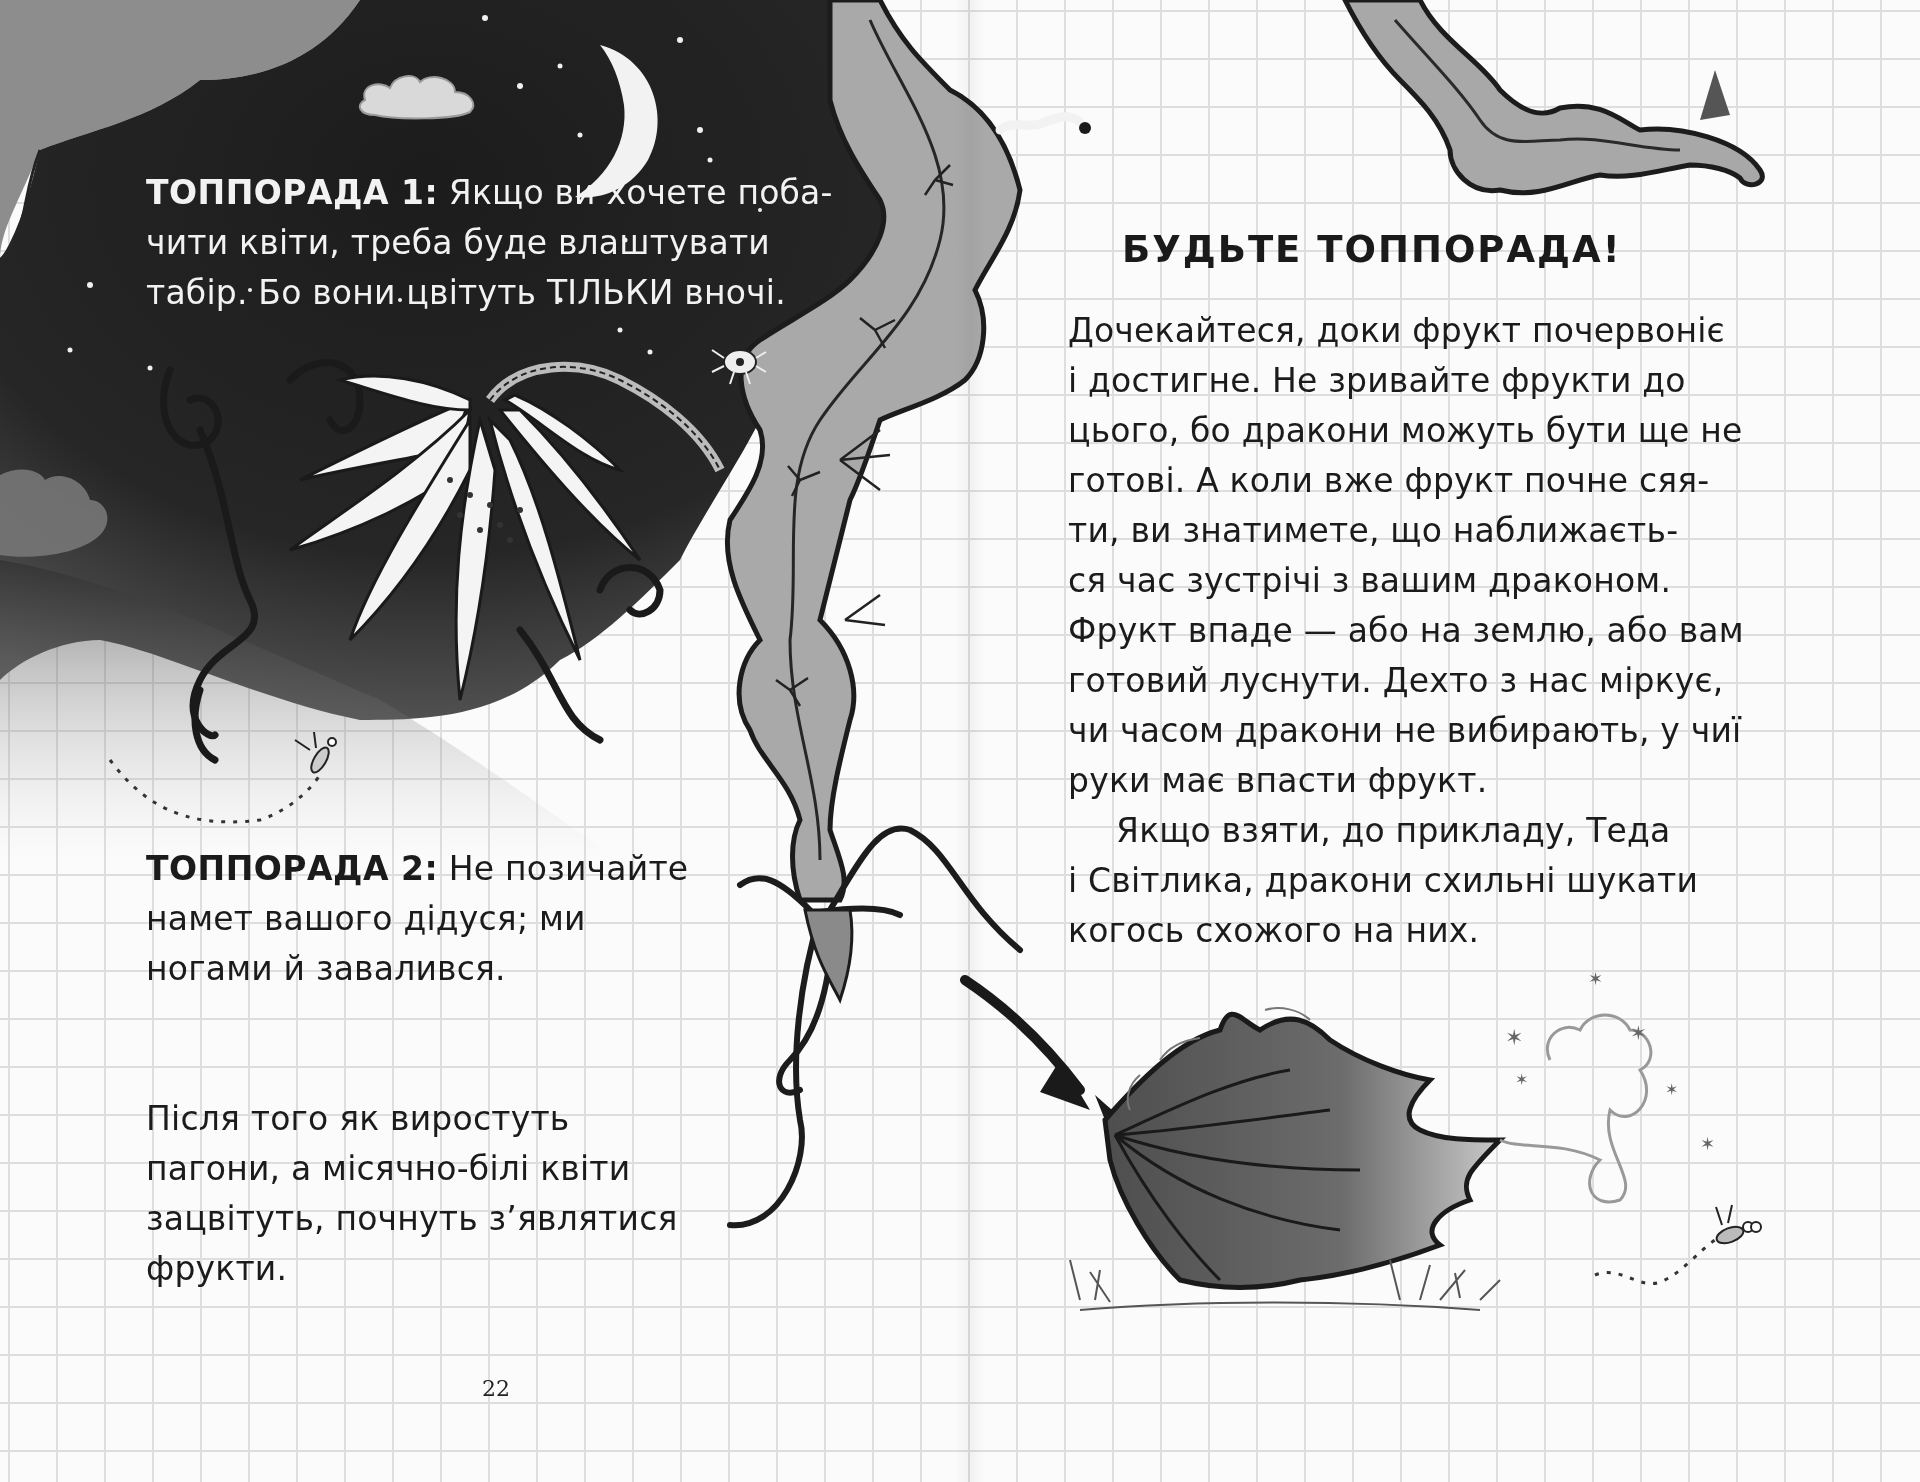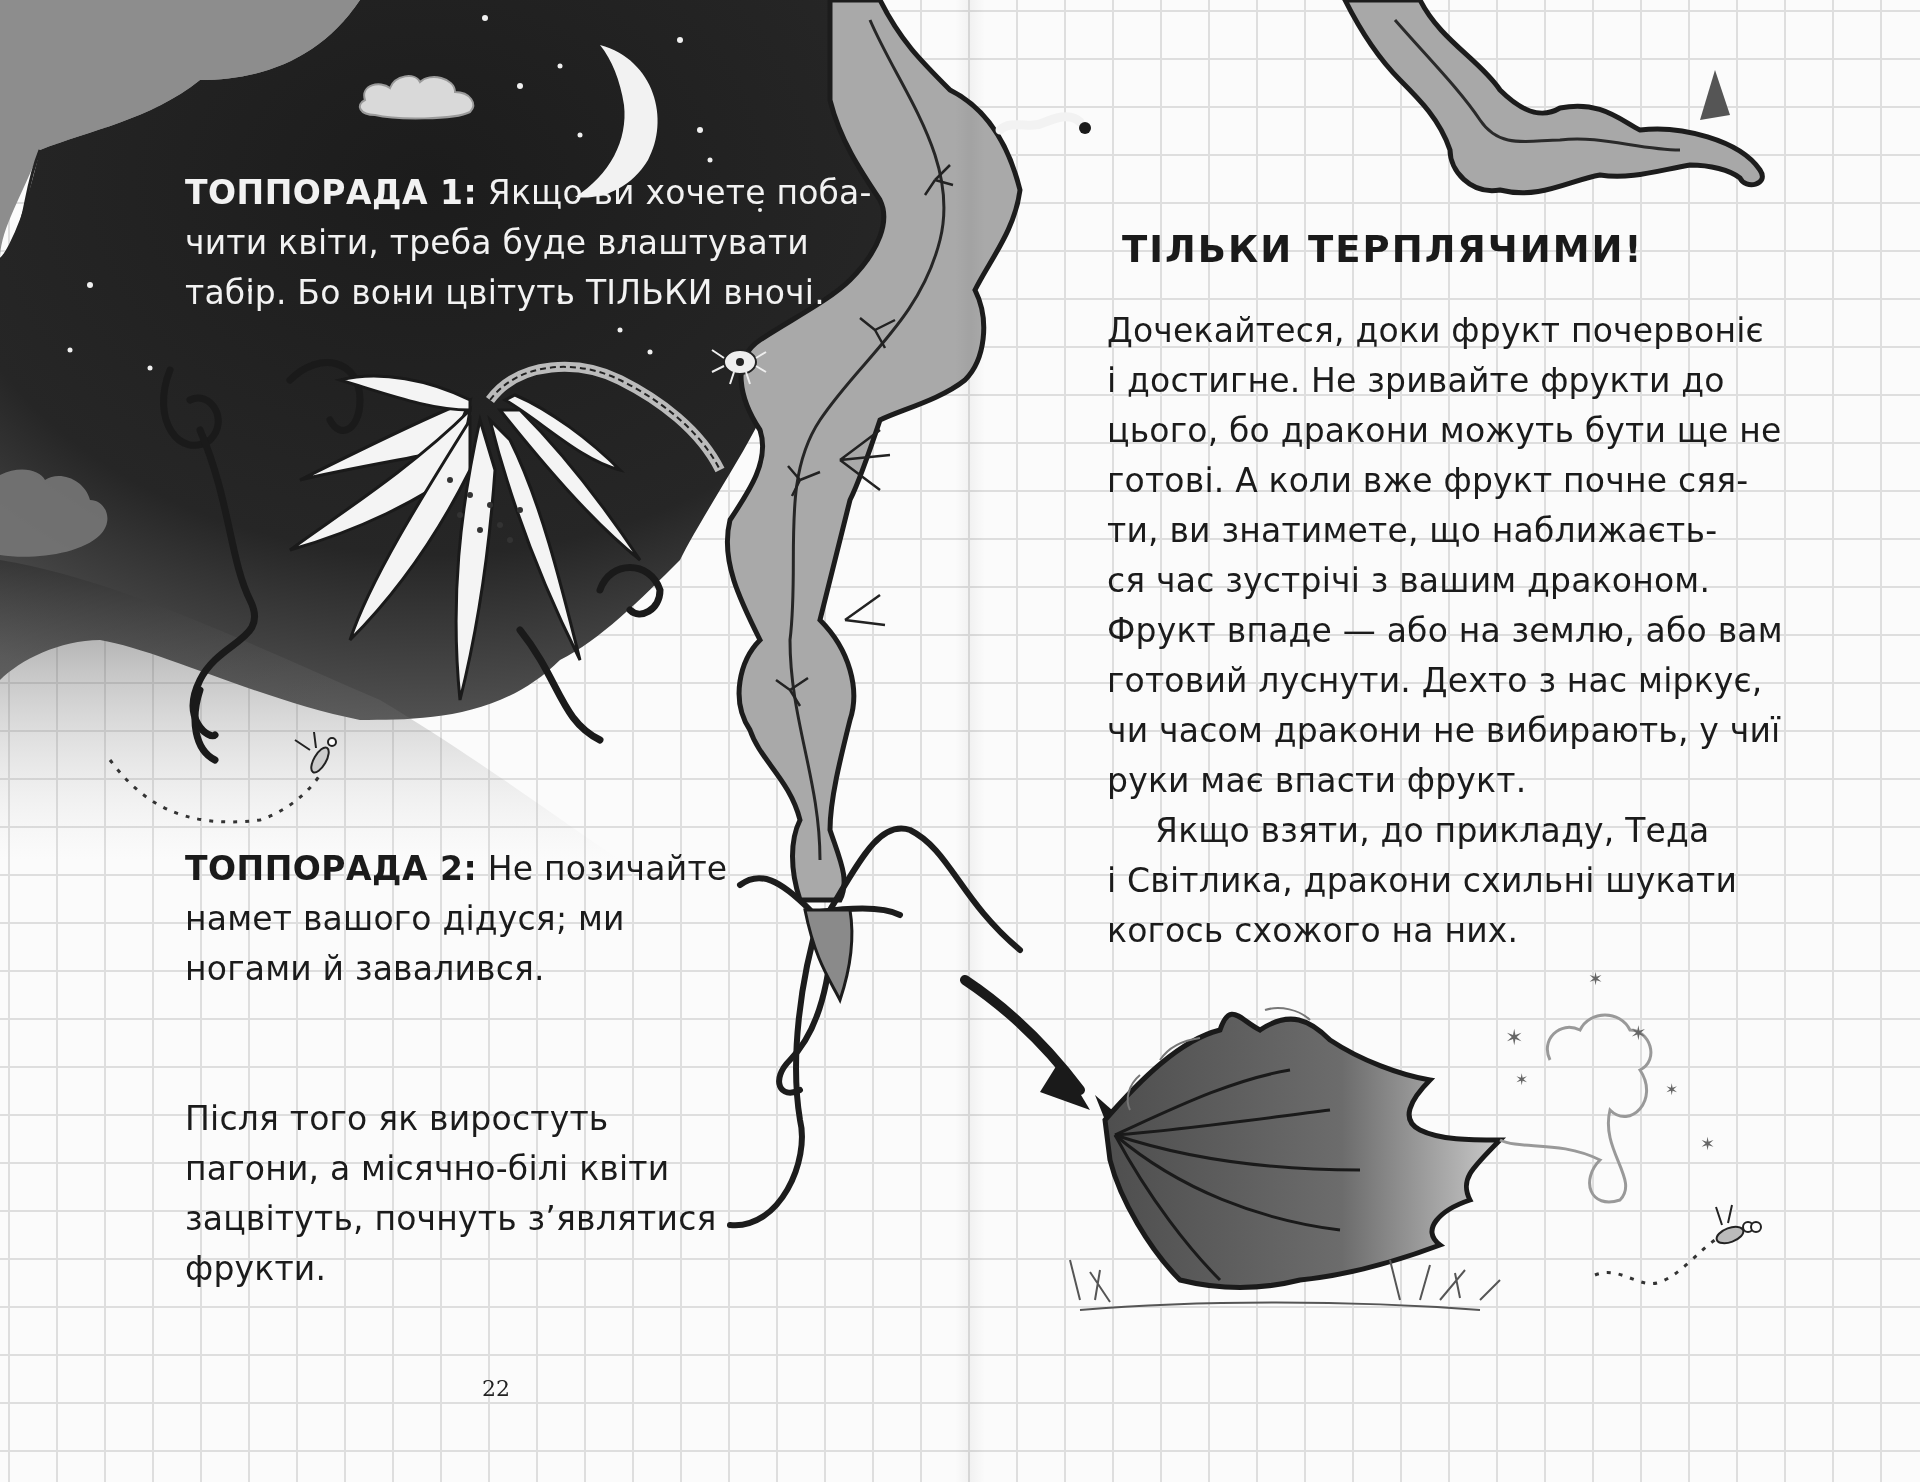--- a/index.html
+++ b/index.html
@@ -10,21 +10,21 @@
       linear-gradient(to right, #dedede 2px, transparent 2px),
       linear-gradient(to bottom, #dedede 2px, transparent 2px);
     background-size:48px 48px;
     background-position:8px 10px;
     font-family:"DejaVu Sans", sans-serif;
   }
   .layer { position:absolute; left:0; top:0; width:1920px; height:1482px; }
   .txt { position:absolute; font-family:"DejaVu Sans", sans-serif; color:#1b1b1b; font-size:33px; line-height:50px; letter-spacing:0.2px; }
   .txt.light { color:#f2f2f2; }
   .txt .lbl { font-weight:bold; letter-spacing:0.5px; }
-  .line { display:block; white-space:nowrap;margin-left:39px; }
+  .line { display:block; white-space:nowrap; }
   .indent { padding-left:48px; }
   .heading { position:absolute; left:1122px; top:228px; font-size:37px; font-weight:bold; letter-spacing:2px; color:#1a1a1a; }
   .pageno { position:absolute; left:482px; top:1376px; font-family:"DejaVu Serif", serif; font-size:22px; color:#222; }
   .gutter { position:absolute; left:955px; top:0; width:30px; height:1482px; background:linear-gradient(to right, rgba(0,0,0,0), rgba(0,0,0,0.04), rgba(0,0,0,0)); }
 </style>
 </head>
 <body>
 
 <svg class="layer" viewBox="0 0 1920 1482" xmlns="http://www.w3.org/2000/svg">
   <defs>
@@ -224,21 +224,21 @@
 
 <div class="txt" style="left:146px; top:1094px;">
   <span class="line">Після того як виростуть</span>
   <span class="line">пагони, а місячно-білі квіти</span>
   <span class="line">зацвітуть, почнуть з’являтися</span>
   <span class="line">фрукти.</span>
 </div>
 
 <div class="pageno">22</div>
 
-<div class="heading">ТІЛЬКИ ТЕРПЛЯЧИМИ!</div>
+<div class="heading">БУДЬТЕ ТОППОРАДА!</div>
 
 <div class="txt" style="left:1068px; top:306px;">
   <span class="line">Дочекайтеся, доки фрукт почервоніє</span>
   <span class="line">і достигне. Не зривайте фрукти до</span>
   <span class="line">цього, бо дракони можуть бути ще не</span>
   <span class="line">готові. А коли вже фрукт почне сяя-</span>
   <span class="line">ти, ви знатимете, що наближаєть-</span>
   <span class="line">ся час зустрічі з вашим драконом.</span>
   <span class="line">Фрукт впаде — або на землю, або вам</span>
   <span class="line">готовий луснути. Дехто з нас міркує,</span>

